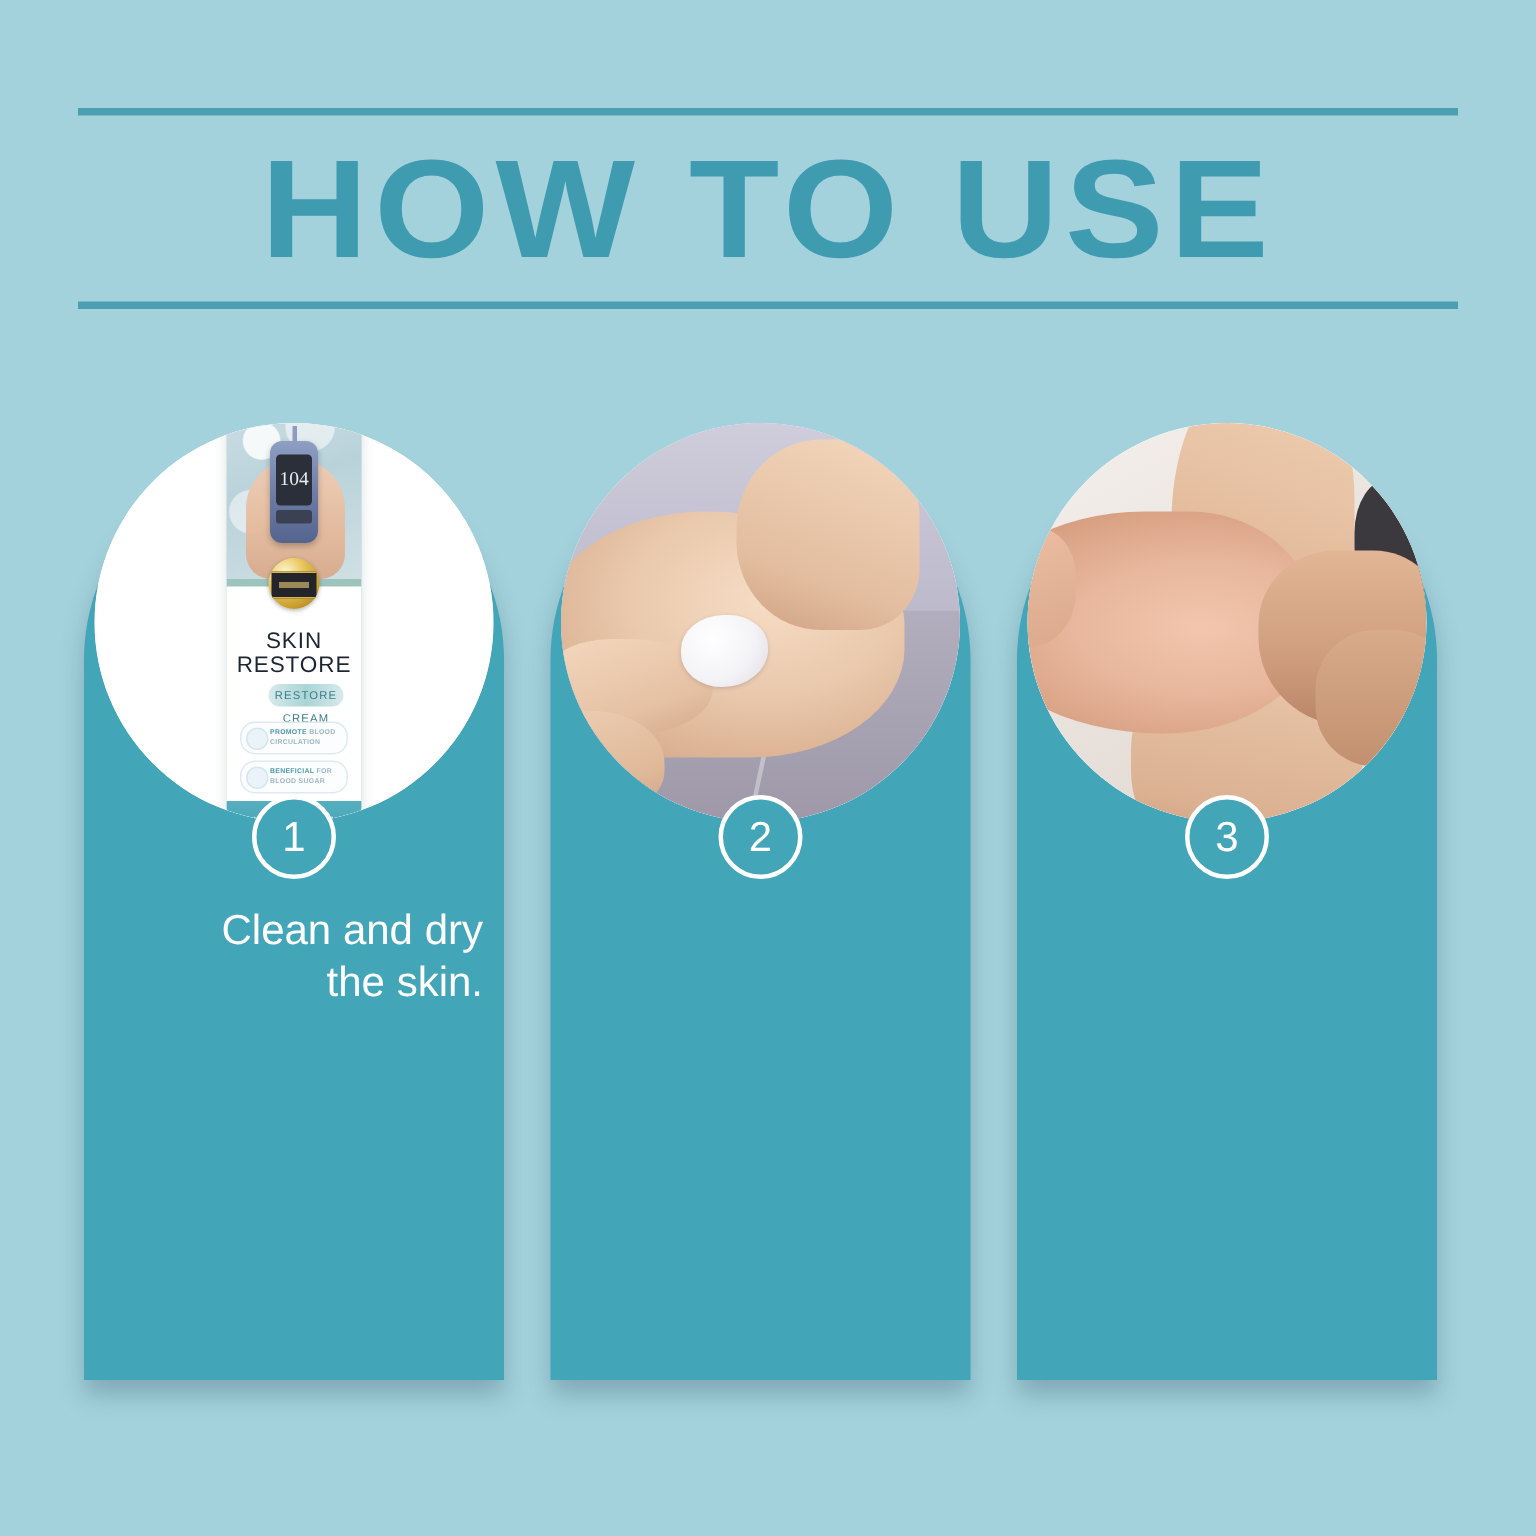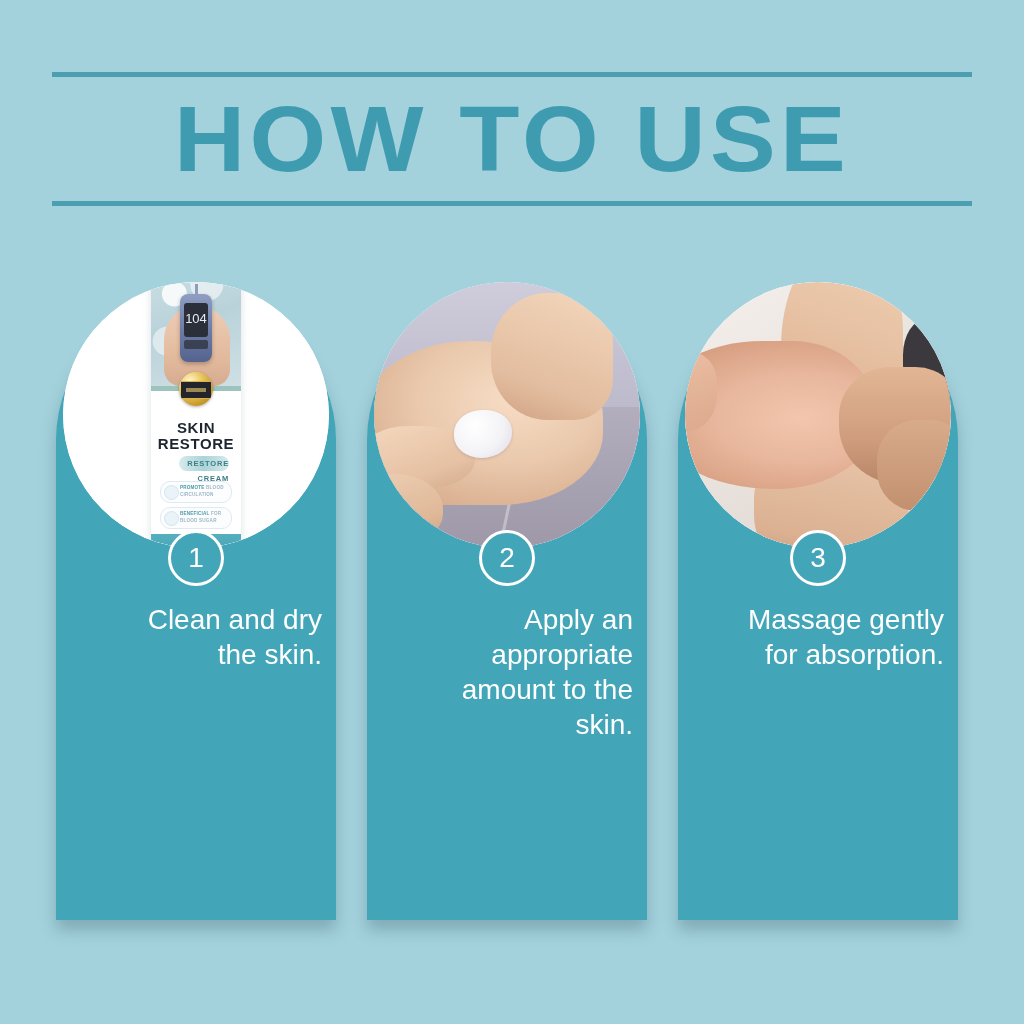--- a/index.html
+++ b/index.html
@@ -179,21 +179,21 @@
   }
   .meter-screen {
     position: absolute;
     left: 4px;
     top: 9px;
     right: 4px;
     height: 34px;
     border-radius: 3px;
     background: #2a2f3a;
     color: #e7ecf2;
-    font-family: Liberation Sans, sans-serif;
+    font-family: Liberation Serif, serif;
     font-size: 13px;
     line-height: 32px;
     text-align: center;
     letter-spacing: 0px;
   }
   .meter-sub {
     position: absolute;
     left: 4px;
     right: 4px;
     top: 46px;
@@ -254,39 +254,38 @@
     left: 5px; right: 5px; top: 6px;
     height: 4px;
     background: rgba(220, 190, 110, .65);
   }
   .brand {
     position: absolute;
     left: 0; right: 0;
     top: 34px;
     text-align: center;
     color: #1d2630;
-    font-weight: bold;
+    font-weight: normal;
     font-size: 15px;
     line-height: 16px;
     letter-spacing: .6px;
   }
   .subbrand {
     position: absolute;
     left: 28px;
     right: 12px;
     top: 70px;
     height: 15px;
     border-radius: 8px;
     background: linear-gradient(90deg, #d8eaec 0%, #a9d4d7 50%, #d8eaec 100%);
     color: #3d7d87;
     font-size: 7.5px;
     line-height: 15px;
-    text-align: right;
+    text-align: center;
     letter-spacing: .8px;
-    font-weight: bold;
   }
   .feat {
     position: absolute;
     left: 9px;
     right: 9px;
     height: 20px;
     border-radius: 10px;
     border: 1px solid #dfeaf0;
     background: #fbfdfe;
   }
@@ -512,40 +511,34 @@
             <div class="s2-seam"></div>
             <div class="s2-heel"></div>
             <div class="s2-ankle"></div>
             <div class="s2-finger"></div>
             <div class="s2-finger2"></div>
             <div class="s2-cream"></div>
           </div>
         </div>
       </div>
       <div class="badge">2</div>
-      <div class="caption">Apply an
-appropriate
-amount to the
-skin.</div>
     </div>
 
     <div class="card c3">
       <div class="photo">
         <div class="photo-inner">
           <div class="scene3">
             <div class="s3-bg"></div>
             <div class="s3-leg"></div>
             <div class="s3-dark"></div>
             <div class="s3-thigh"></div>
             <div class="s3-sole"></div>
             <div class="s3-toes"></div>
             <div class="s3-hand"></div>
             <div class="s3-hand2"></div>
           </div>
         </div>
       </div>
       <div class="badge">3</div>
-      <div class="caption">Massage gently
-for absorption.</div>
     </div>
 
   </div>
 </div>
 
 </body></html>

